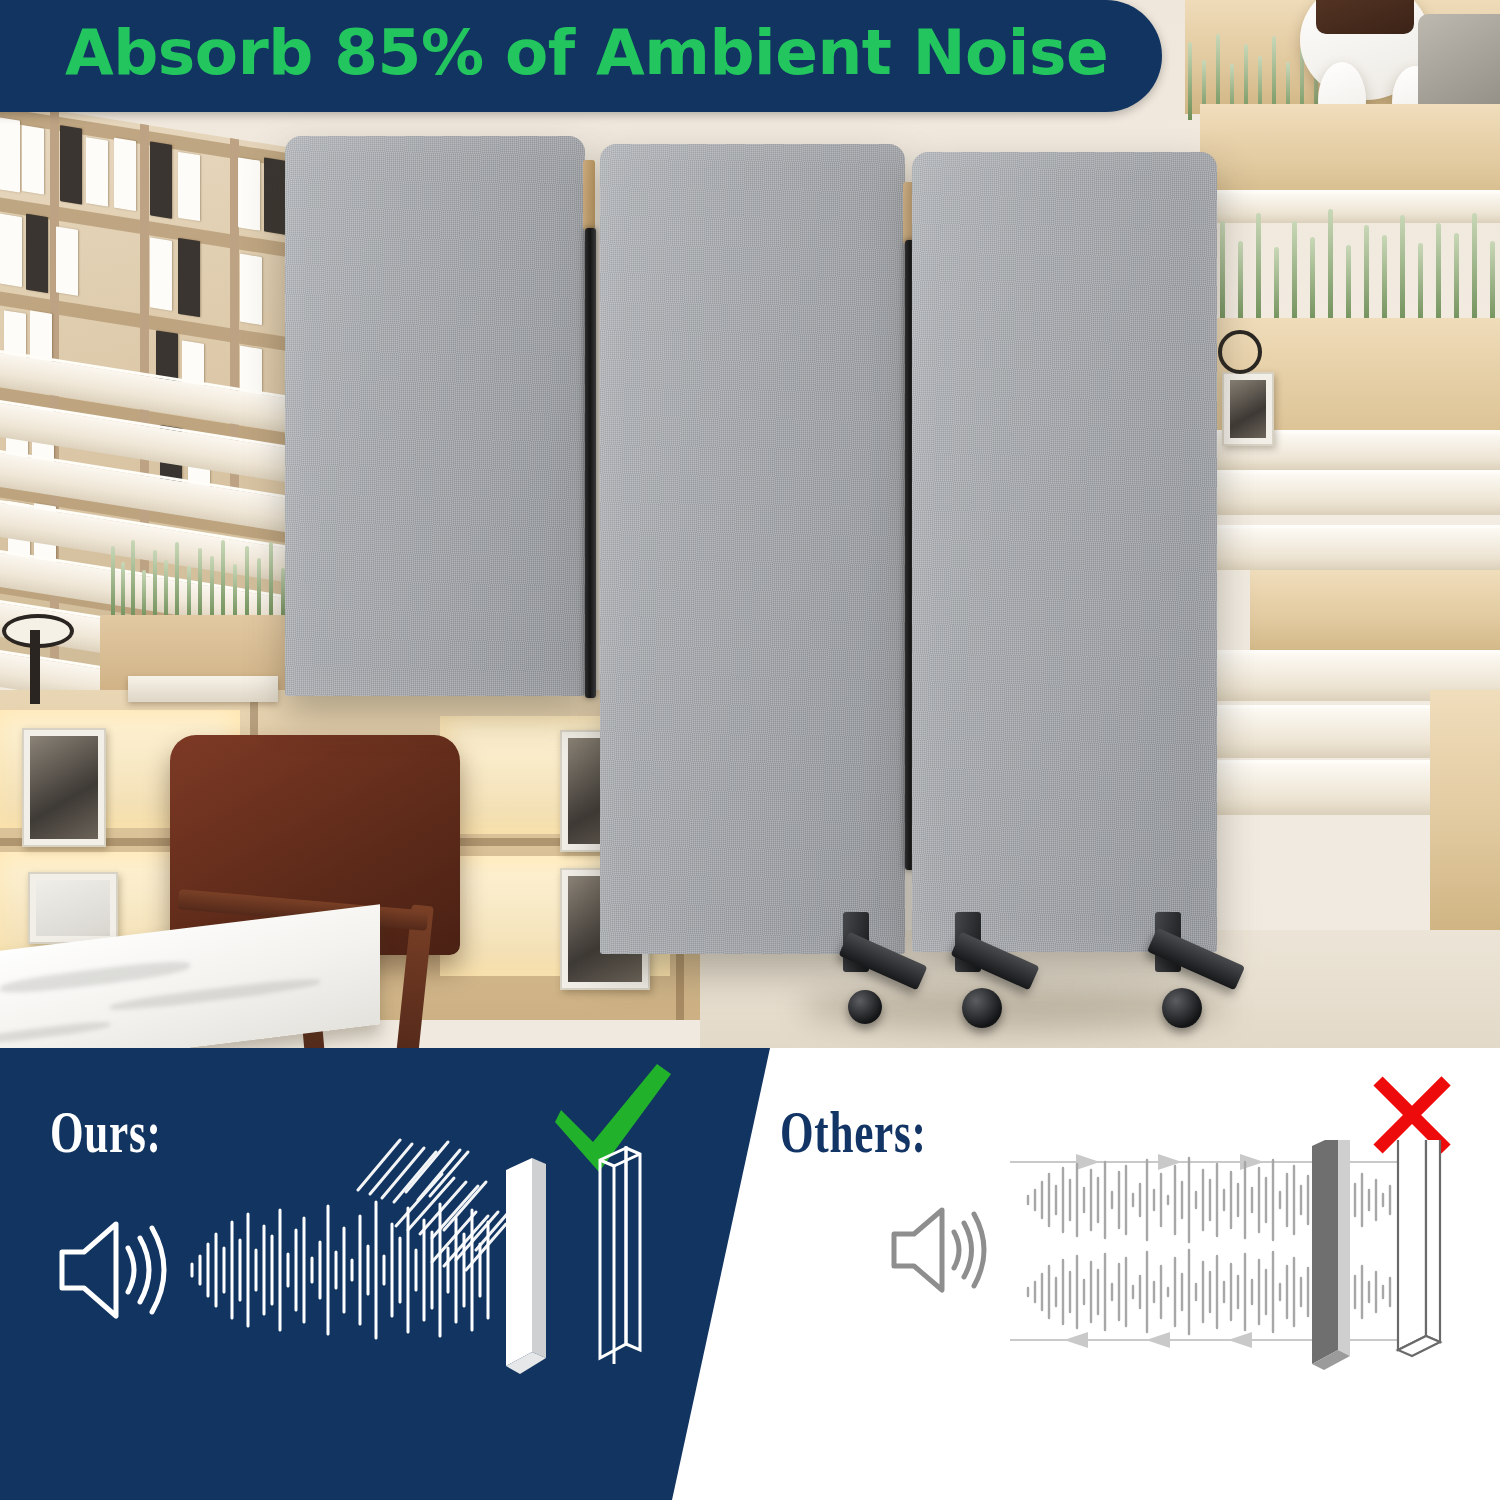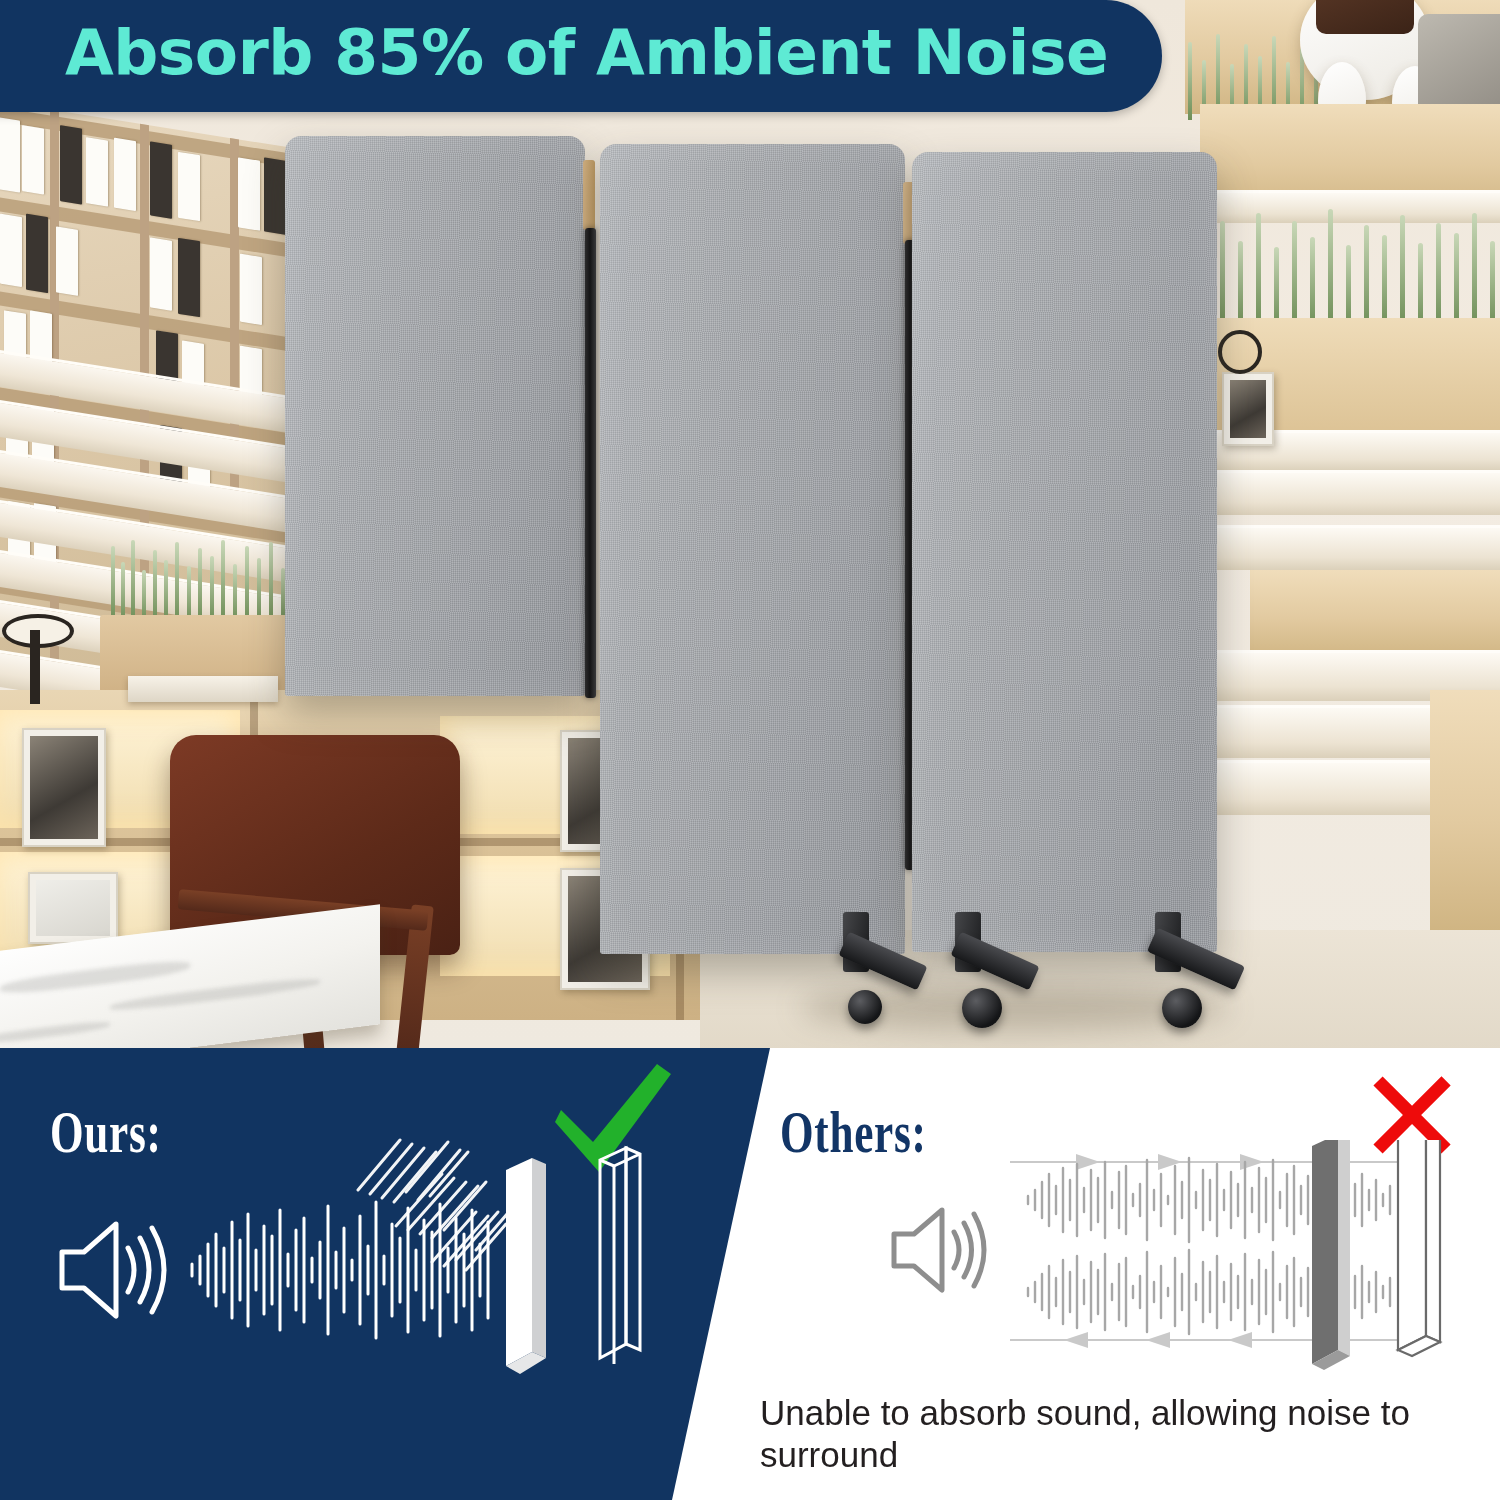--- a/index.html
+++ b/index.html
@@ -74,21 +74,21 @@
   .footArm{position:absolute;width:96px;height:26px;border-radius:4px;
     background:linear-gradient(180deg,#4a4b4f,#17181a);box-shadow:0 6px 10px rgba(0,0,0,.35);}
   .caster{position:absolute;width:40px;height:40px;border-radius:50%;
     background:radial-gradient(circle at 35% 32%,#5c5d61,#141517 70%);box-shadow:0 5px 10px rgba(0,0,0,.4);}
   .floorShadow{position:absolute;border-radius:50%;background:rgba(90,78,58,.28);filter:blur(14px);}
 
   
   .banner{position:absolute;left:-60px;top:0;width:1222px;height:112px;
     background:#113461;border-radius:0 60px 60px 0;display:flex;align-items:center;
     box-shadow:0 3px 10px rgba(0,0,0,.25);}
-  .banner h1{margin:0 0 8px 125px;color:#5eead4;font-size:63px;line-height:1;font-weight:800;
+  .banner h1{margin:0 0 8px 125px;color:#22c55e;font-size:63px;line-height:1;font-weight:800;
     letter-spacing:-.5px;font-family:"DejaVu Sans","Liberation Sans",sans-serif;}
 
   
   .compare{position:absolute;left:0;top:1048px;width:1500px;height:452px;background:#ffffff;}
   .oursPane{position:absolute;left:0;top:0;width:770px;height:452px;background:#113461;
     clip-path:polygon(0 0, 770px 0, 672px 452px, 0 452px);}
 
   .hdgOurs{position:absolute;left:50px;top:1098px;color:#ffffff;font-size:60px;font-weight:700;
     font-family:"Liberation Serif",serif;transform:scaleX(.72);transform-origin:left center;letter-spacing:1px;}
   .hdgOthers{position:absolute;left:780px;top:1098px;color:#123566;font-size:60px;font-weight:700;
@@ -548,15 +548,14 @@
       <polygon points="432,224 458,210 470,216 444,230" fill="#9b9b9b"></polygon>
     </g>
 
     <g fill="#ffffff" stroke="#6a6a6a" stroke-width="2.2">
       <polygon points="518,-4 546,-16 546,196 518,210"></polygon>
       <polygon points="546,-16 560,-10 560,202 546,196"></polygon>
       <polygon points="518,210 546,196 560,202 532,216"></polygon>
     </g>
   </svg>
 
-  <div class="capOthers">Unable to absorb sound, allowing noise to surround</div>
 
 </div>
 
 </body></html>

